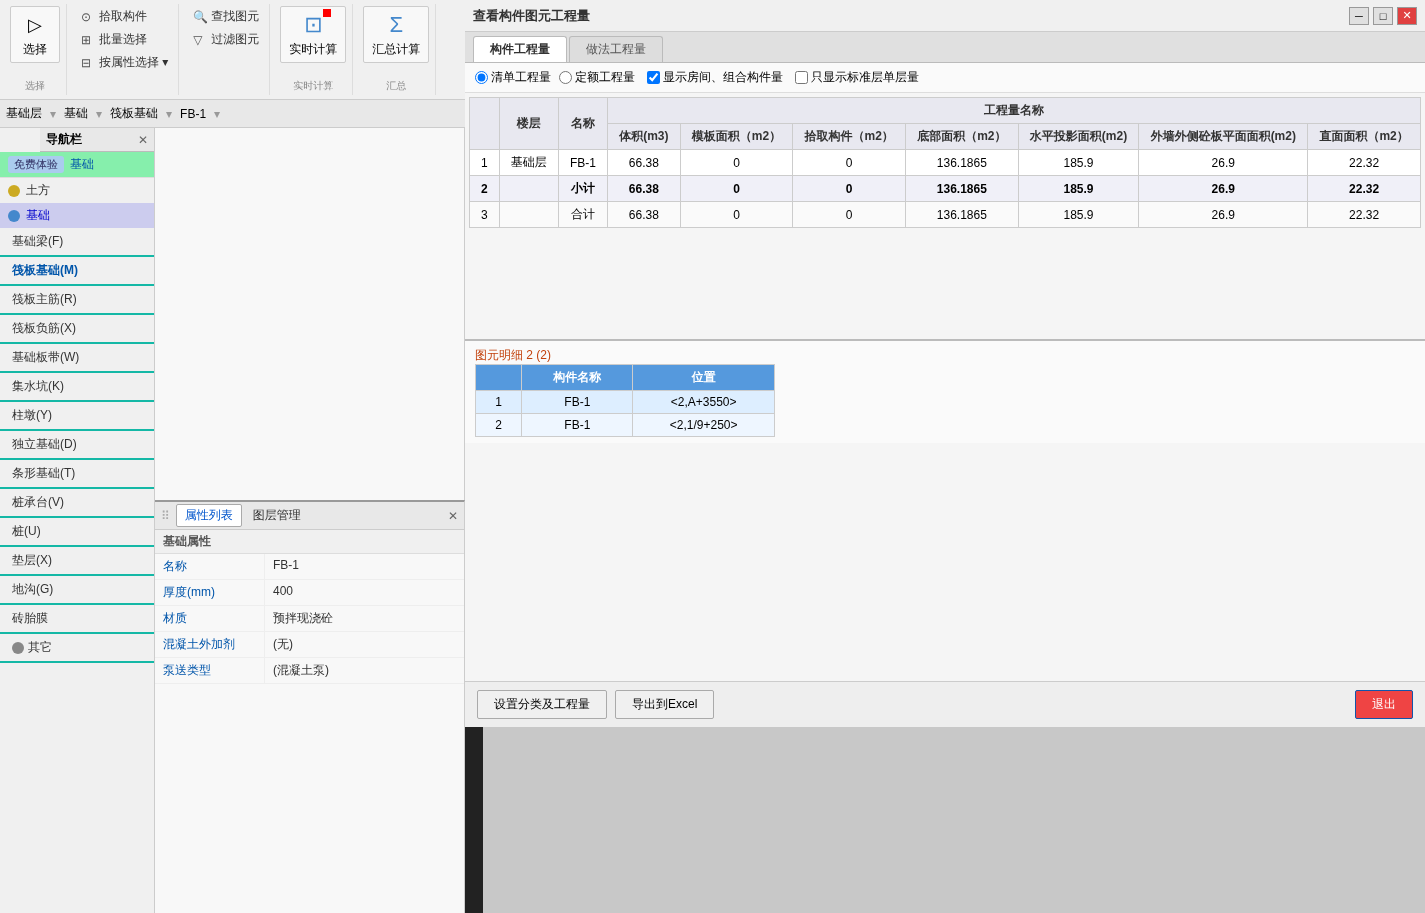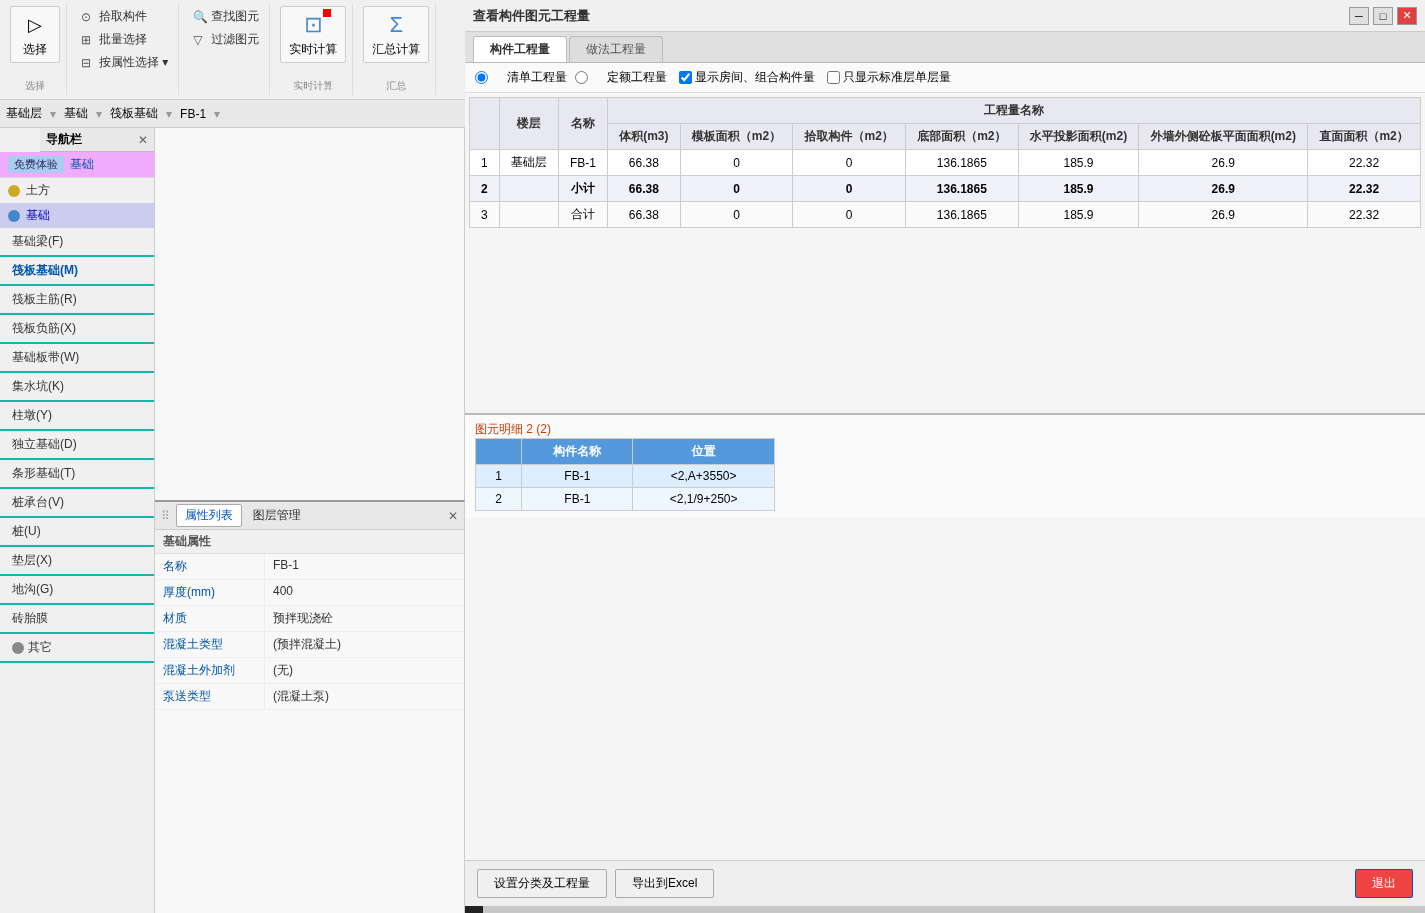--- a/index.html
+++ b/index.html
@@ -177,21 +177,21 @@
       border-bottom: 1px solid #ccc;
       z-index: 5;
     }
     .breadcrumb-sep { color: #999; }
 
     
     .main-dialog {
       position: absolute;
       left: 465px; top: 0;
       width: 960px;
-      height: 906px;
+      height: 727px;
       background: #f5f5f5;
       display: flex;
       flex-direction: column;
     }
     .dialog-title-bar {
       background: #f0f0f0;
       border-bottom: 1px solid #ccc;
       display: flex;
       align-items: center;
       justify-content: space-between;
@@ -234,21 +234,21 @@
 
     .dialog-toolbar {
       display: flex;
       align-items: center;
       gap: 12px;
       padding: 6px 10px;
       border-bottom: 1px solid #ddd;
       background: #fafafa;
     }
     .radio-group { display: flex; align-items: center; gap: 8px; }
-    .radio-item { display: flex; align-items: center; gap: 19px; cursor: pointer; }
+    .radio-item { display: flex; align-items: center; gap: 3px; cursor: pointer; }
     .checkbox-item { display: flex; align-items: center; gap: 3px; cursor: pointer; }
 
     .data-table-area {
       flex: 1;
       overflow: auto;
       padding: 4px;
     }
     table {
       border-collapse: collapse;
       width: 100%;
@@ -438,21 +438,21 @@
   <span class="breadcrumb-sep">▾</span>
   <span>FB-1</span>
   <span class="breadcrumb-sep">▾</span>
 </div>
 
 <div class="left-panel" style="top:128px; height: 785px;">
   <div class="nav-section">
     <span class="nav-title">导航栏</span>
     <span class="nav-close">✕</span>
   </div>
-  <div class="nav-item" style="padding:4px 8px; background:#f0abfc; border-bottom:1px solid #ddd;">
+  <div class="nav-item" style="padding:4px 8px; background:#86efac; border-bottom:1px solid #ddd;">
     <span style="background:#aaccee; border-radius:3px; padding:1px 6px; font-size:11px; color:#336;">免费体验</span>
     <span style="color:#0055aa;">基础</span>
   </div>
   <div class="nav-item">
     <span class="icon-circle icon-yellow" style="width:12px;height:12px;border-radius:50%;background:#ccaa22;display:inline-block;"></span>
     <span>土方</span>
   </div>
   <div class="nav-item active">
     <span class="icon-circle icon-blue" style="width:12px;height:12px;border-radius:50%;background:#4488cc;display:inline-block;"></span>
     <span>基础</span>
@@ -543,24 +543,20 @@
       <div class="prop-key">名称</div>
       <div class="prop-val">FB-1</div>
     </div>
     <div class="prop-row">
       <div class="prop-key">厚度(mm)</div>
       <div class="prop-val">400</div>
     </div>
     <div class="prop-row">
       <div class="prop-key">材质</div>
       <div class="prop-val">预拌现浇砼</div>
-    </div>
-    <div class="prop-row">
-      <div class="prop-key">混凝土类型</div>
-      <div class="prop-val">(预拌混凝土)</div>
     </div>
     <div class="prop-row">
       <div class="prop-key">混凝土外加剂</div>
       <div class="prop-val">(无)</div>
     </div>
     <div class="prop-row">
       <div class="prop-key">泵送类型</div>
       <div class="prop-val">(混凝土泵)</div>
     </div>
   </div>

